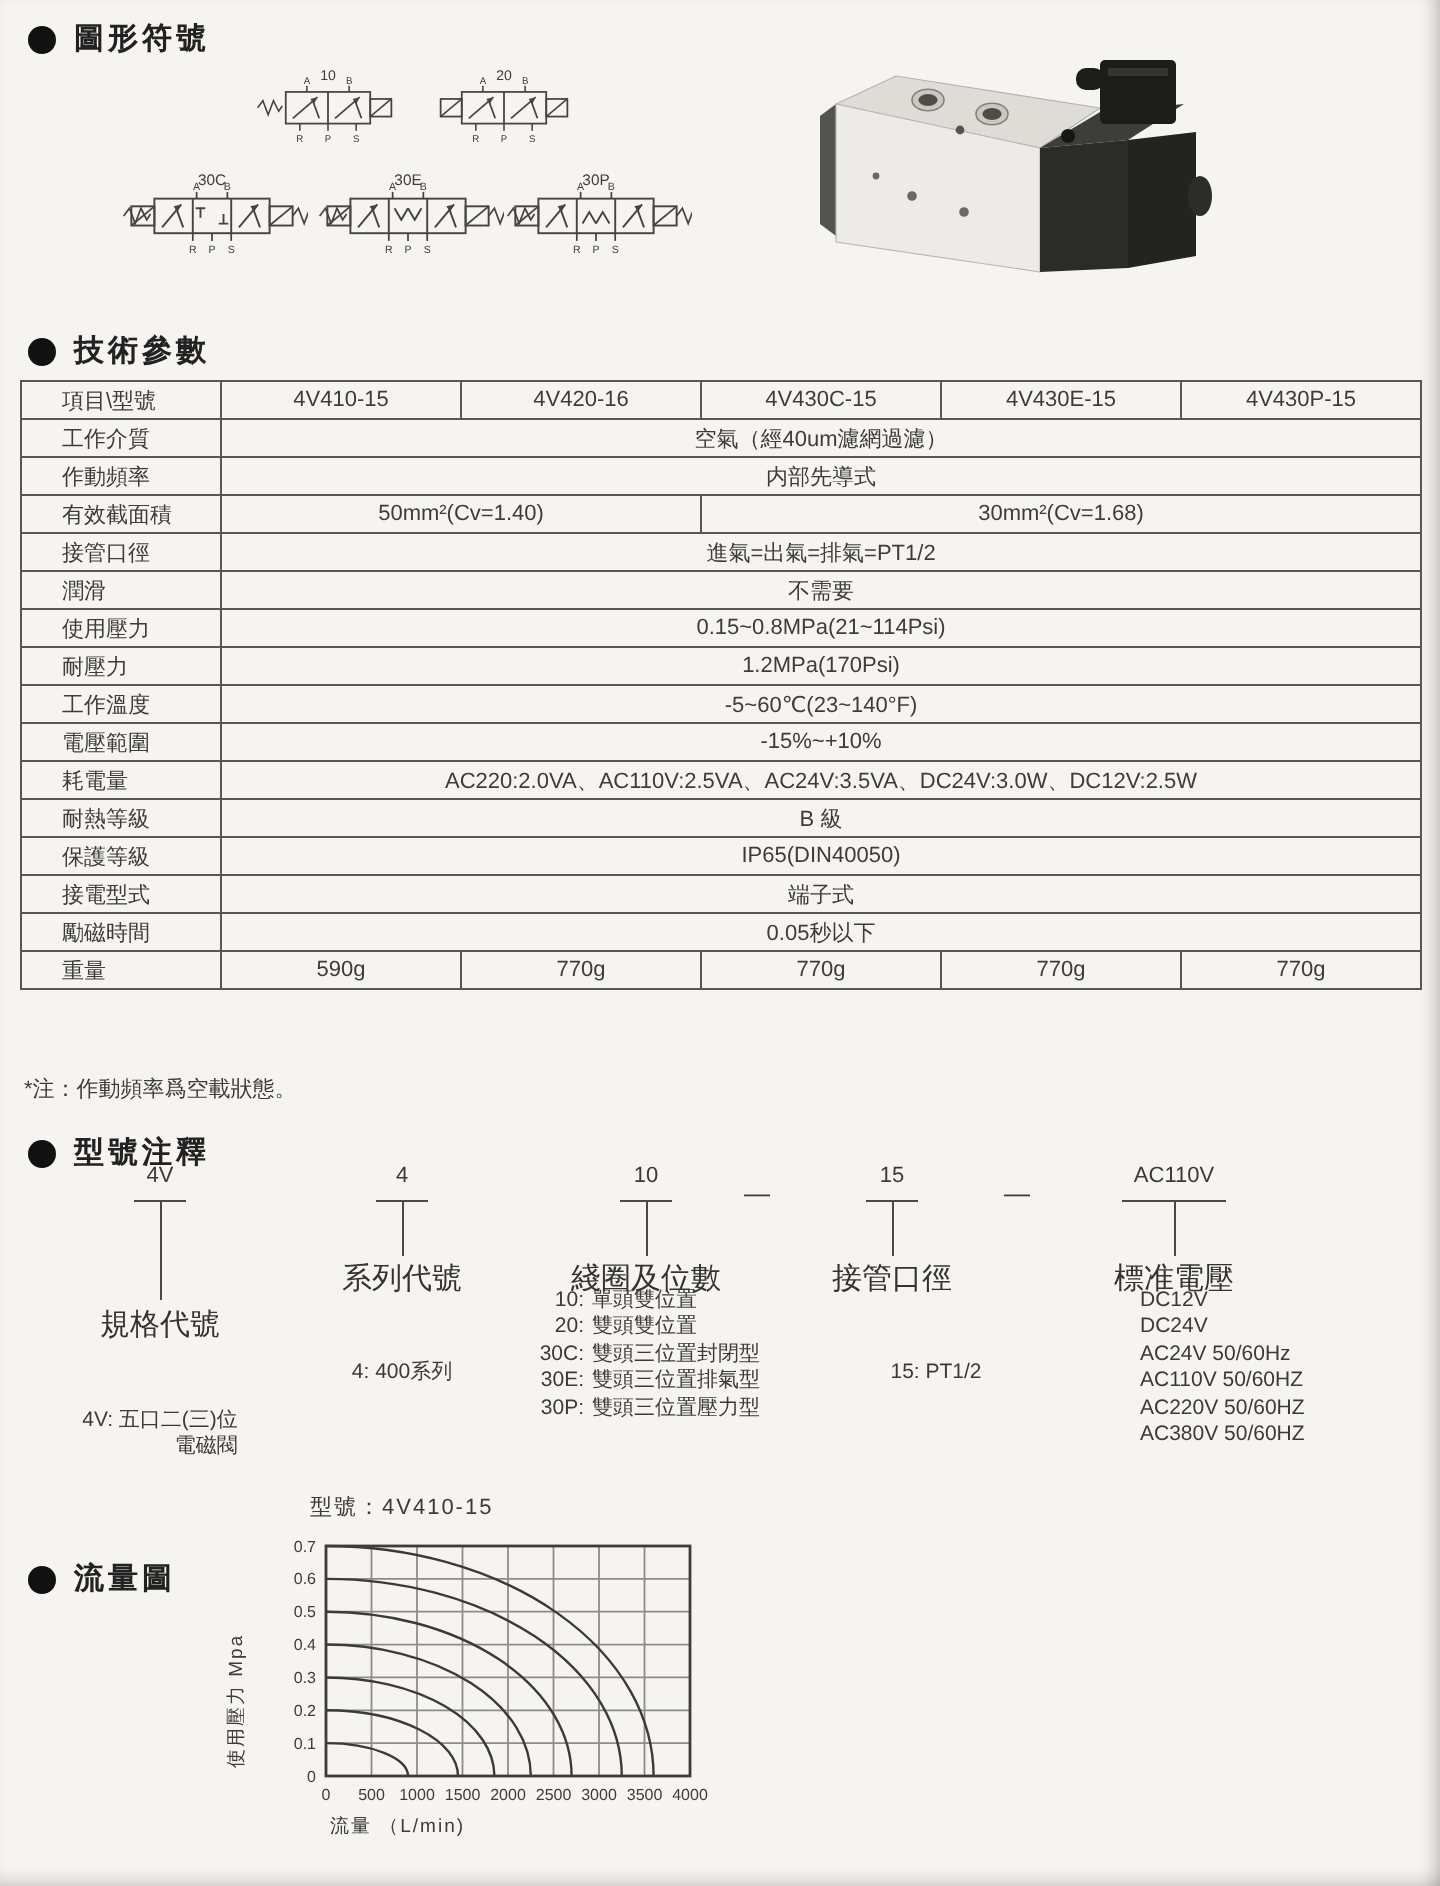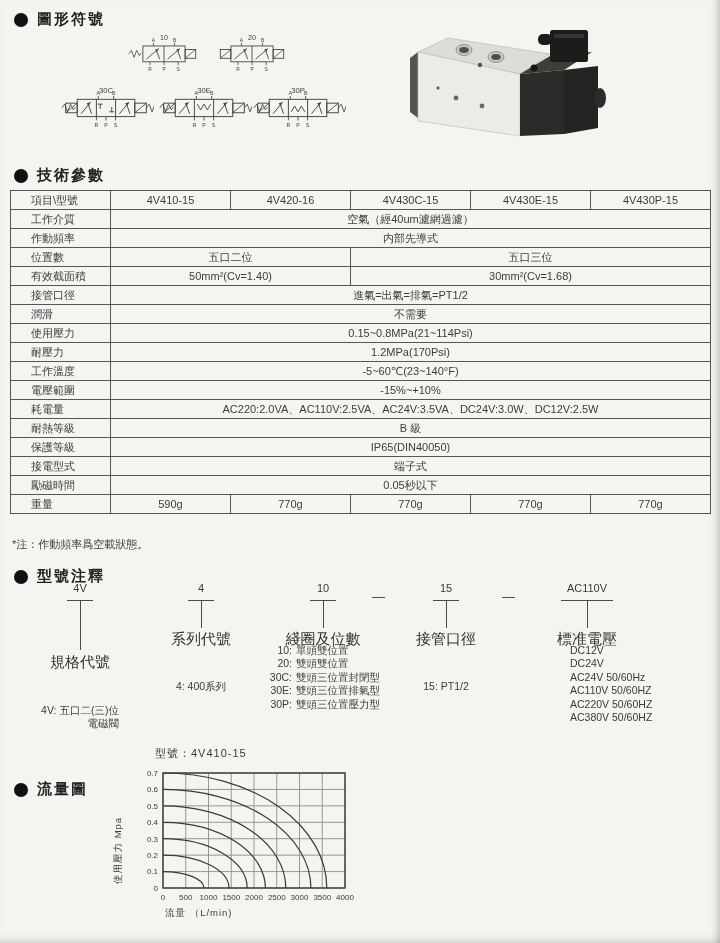--- a/index.html
+++ b/index.html
@@ -229,25 +229,20 @@
         </tr>
         <tr>
           <td class="lbl">工作介質</td>
           <td colspan="5">空氣（經40um濾網過濾）</td>
         </tr>
         <tr>
           <td class="lbl">作動頻率</td>
           <td colspan="5">内部先導式</td>
         </tr>
         <tr>
-          <td class="lbl">位置數</td>
-          <td colspan="2">五口二位</td>
-          <td colspan="3">五口三位</td>
-        </tr>
-        <tr>
           <td class="lbl">有效截面積</td>
           <td colspan="2">50mm²(Cv=1.40)</td>
           <td colspan="3">30mm²(Cv=1.68)</td>
         </tr>
         <tr>
           <td class="lbl">接管口徑</td>
           <td colspan="5">進氣=出氣=排氣=PT1/2</td>
         </tr>
         <tr>
           <td class="lbl">潤滑</td>
@@ -344,21 +339,21 @@
         </div>
         <div class="leg-line">
           <span class="c">30P:</span>
           <span class="t">雙頭三位置壓力型</span>
         </div>
       </div>
       <span class="code" style="left:446px;top:582px">15</span>
       <span class="underline" style="left:433px;top:600px;width:26px"></span>
       <span class="stem" style="left:446px;top:601px;height:27px"></span>
       <span class="leg-title" style="left:446px;top:630px">接管口徑</span>
-      <div class="leg-lines center" style="left:446px;top:644px">
+      <div class="leg-lines center" style="left:468px;top:644px">
         <div>15: PT1/2</div>
       </div>
       <span class="code" style="left:587px;top:582px">AC110V</span>
       <span class="underline" style="left:561px;top:600px;width:52px"></span>
       <span class="stem" style="left:587px;top:601px;height:27px"></span>
       <span class="leg-title" style="left:587px;top:630px">標准電壓</span>
       <div class="leg-lines" style="left:570px;top:644px">
         <div>DC12V</div>
         <div>DC24V</div>
         <div>AC24V 50/60Hz</div>

